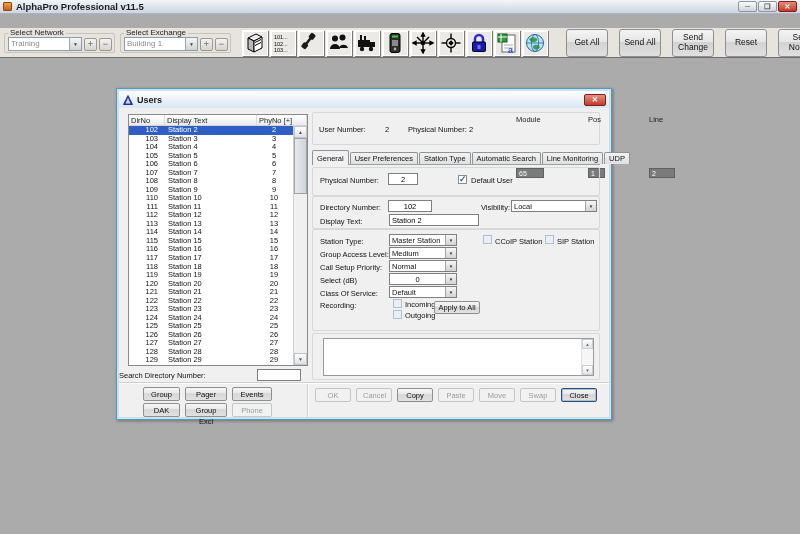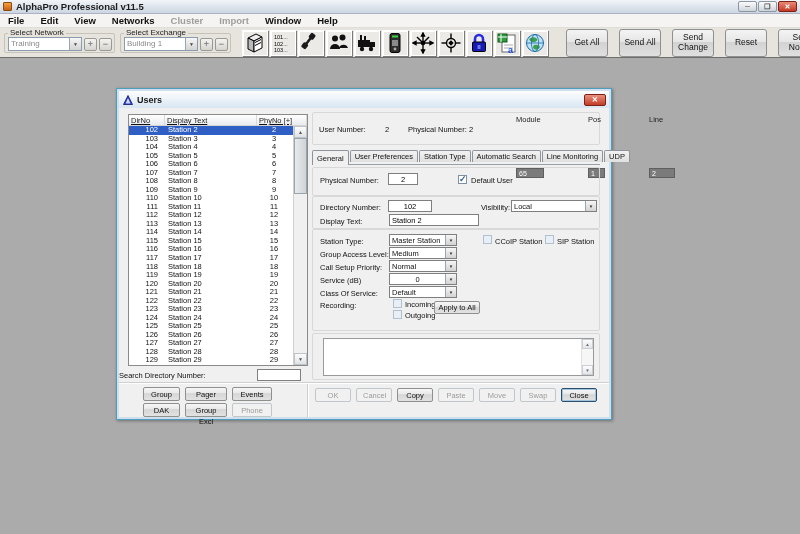--- a/index.html
+++ b/index.html
@@ -49,21 +49,21 @@
   .dialog{position:absolute;left:116px;top:29px;width:496px;height:332px;
     border:1px solid var(--dlg-border,#4f9dbe);background:#cfe0ec;padding:2px;box-shadow:1px 1px 3px rgba(0,0,0,.35);}
   .dlg-titlebar{height:17px;background:linear-gradient(#fdfeff,#d8e6f2);display:flex;align-items:center;
     padding:0 3px;font-size:9px;font-weight:bold;color:#1a1a1a;}
   .dlg-titlebar svg{width:10px;height:10px;margin:0 4px 0 1px;}
   .dlg-close{margin-left:auto;width:22px;height:12px;border:1px solid #7e2015;border-radius:2px;
     background:linear-gradient(#ea907e,var(--close-red,#c23b26));color:#fff;font-size:7.5px;line-height:10px;text-align:center;}
   .dlg-body{position:relative;width:490px;height:309px;background:#f0f0f0;font-size:7.5px;color:#111;}
 
   
-  .listview{position:absolute;left:9px;top:6px;width:180px;height:252px;background:#fff;border:1px solid #8a8a8a;text-decoration:underline;}
+  .listview{position:absolute;left:9px;top:6px;width:180px;height:252px;background:#fff;border:1px solid #8a8a8a;}
   .lv-header{display:flex;height:11px;background:linear-gradient(#ffffff,#f2f3f5 60%,#e9ebee);
     border-bottom:1px solid #d5d5d5;font-size:7.5px;color:#222;}
   .lv-header div{border-right:1px solid #d9d9d9;padding:0 2px;line-height:11px;overflow:hidden;white-space:nowrap;}
   .hc-dir{width:36px;} .hc-text{width:92px;} .hc-phy{width:36px;flex:1;}
   .lv-rows{position:absolute;left:0;top:11px;width:164px;height:239px;overflow:hidden;}
   .lv-row{display:flex;height:8.54px;line-height:8.54px;white-space:nowrap;}
   .lv-row div{overflow:hidden;}
   .c-dir{width:36px;text-align:right;padding-right:7px;}
   .c-text{width:90px;padding-left:3px;}
   .c-phy{width:38px;text-align:center;}
@@ -96,21 +96,21 @@
   .groupbox{position:absolute;border:1px solid #d8d8d8;border-radius:2px;background:transparent;}
   .info-box{left:193px;top:4px;width:288px;height:33px;}
   .ib-label{position:absolute;top:12px;}
   .ib-val{position:absolute;top:12px;font-size:7.5px;}
   .module-grid{position:absolute;left:203px;top:2px;display:grid;
     grid-template-columns:28px 17px 26px;column-gap:3px;row-gap:1px;gap:44px;}
   .module-grid .m-label{font-size:7.5px;color:#222;}
   .module-grid .m-box{height:10px;background:var(--module-box,#7b7b7b);color:#fff;
     font-size:7px;line-height:10px;padding-left:2px;border:1px solid #5f5f5f;}
 
-  .tabstrip{position:absolute;left:193px;top:42px;width:288px;height:15px;display:flex;
+  .tabstrip{position:absolute;left:193px;top:42px;width:288px;height:15px;display:flex;align-items:flex-end;
     border-bottom:1px solid #9aa0a8;}
   .tab{height:12px;line-height:12px;padding:0 4px;margin-right:1px;font-size:7.5px;white-space:nowrap;
     border:1px solid #8f949c;border-bottom:none;border-radius:2px 2px 0 0;
     background:linear-gradient(#f2f2f2,#e0e0e0);}
   .tab.active{height:15px;line-height:15px;background:#f0f0f0;margin-bottom:-1px;z-index:2;}
 
   .sec1{left:193px;top:59px;width:288px;height:29px;}
   .sec2{left:193px;top:88px;width:288px;height:33px;}
   .sec3{left:193px;top:121px;width:288px;height:102px;}
   .sec4{left:193px;top:225px;width:288px;height:47px;}
@@ -145,30 +145,20 @@
   <div class="titlebar">
     <span class="app-icon"></span>
     <span>AlphaPro Professional v11.5</span>
     <span class="win-controls">
       <span class="winbtn">─</span>
       <span class="winbtn">❐</span>
       <span class="winbtn close">✕</span>
     </span>
   </div>
 
-  <div class="menubar" id="menubar">
-      <span class="menu-item">File</span>
-      <span class="menu-item">Edit</span>
-      <span class="menu-item">View</span>
-      <span class="menu-item">Networks</span>
-      <span class="menu-item disabled">Cluster</span>
-      <span class="menu-item disabled">Import</span>
-      <span class="menu-item">Window</span>
-      <span class="menu-item">Help</span>
-    </div>
 
   <div class="toolbar">
     <fieldset class="tb-group">
       <legend>Select Network</legend>
       <span class="combo">
         <span class="combo-text">Training</span>
         <span class="combo-btn">▼</span>
       </span>
       <span class="mini-btn">+</span>
       <span class="mini-btn">−</span>
@@ -538,21 +528,21 @@
             <span class="combo-text">Medium</span>
             <span class="combo-btn">▼</span>
           </span>
 
           <span class="f-label" style="left:7px;top:33px">Call Setup Priority:</span>
           <span class="f-combo" style="left:76px;top:30px;width:68px">
             <span class="combo-text">Normal</span>
             <span class="combo-btn">▼</span>
           </span>
 
-          <span class="f-label" style="left:7px;top:46px">Service (dB)</span>
+          <span class="f-label" style="left:7px;top:46px">Select (dB)</span>
           <span class="f-combo" style="left:76px;top:43px;width:68px">
             <span class="combo-text" style="text-align:center">0</span>
             <span class="combo-btn">▼</span>
           </span>
 
           <span class="f-label" style="left:7px;top:59px">Class Of Service:</span>
           <span class="f-combo" style="left:76px;top:56px;width:68px">
             <span class="combo-text">Default</span>
             <span class="combo-btn">▼</span>
           </span>

